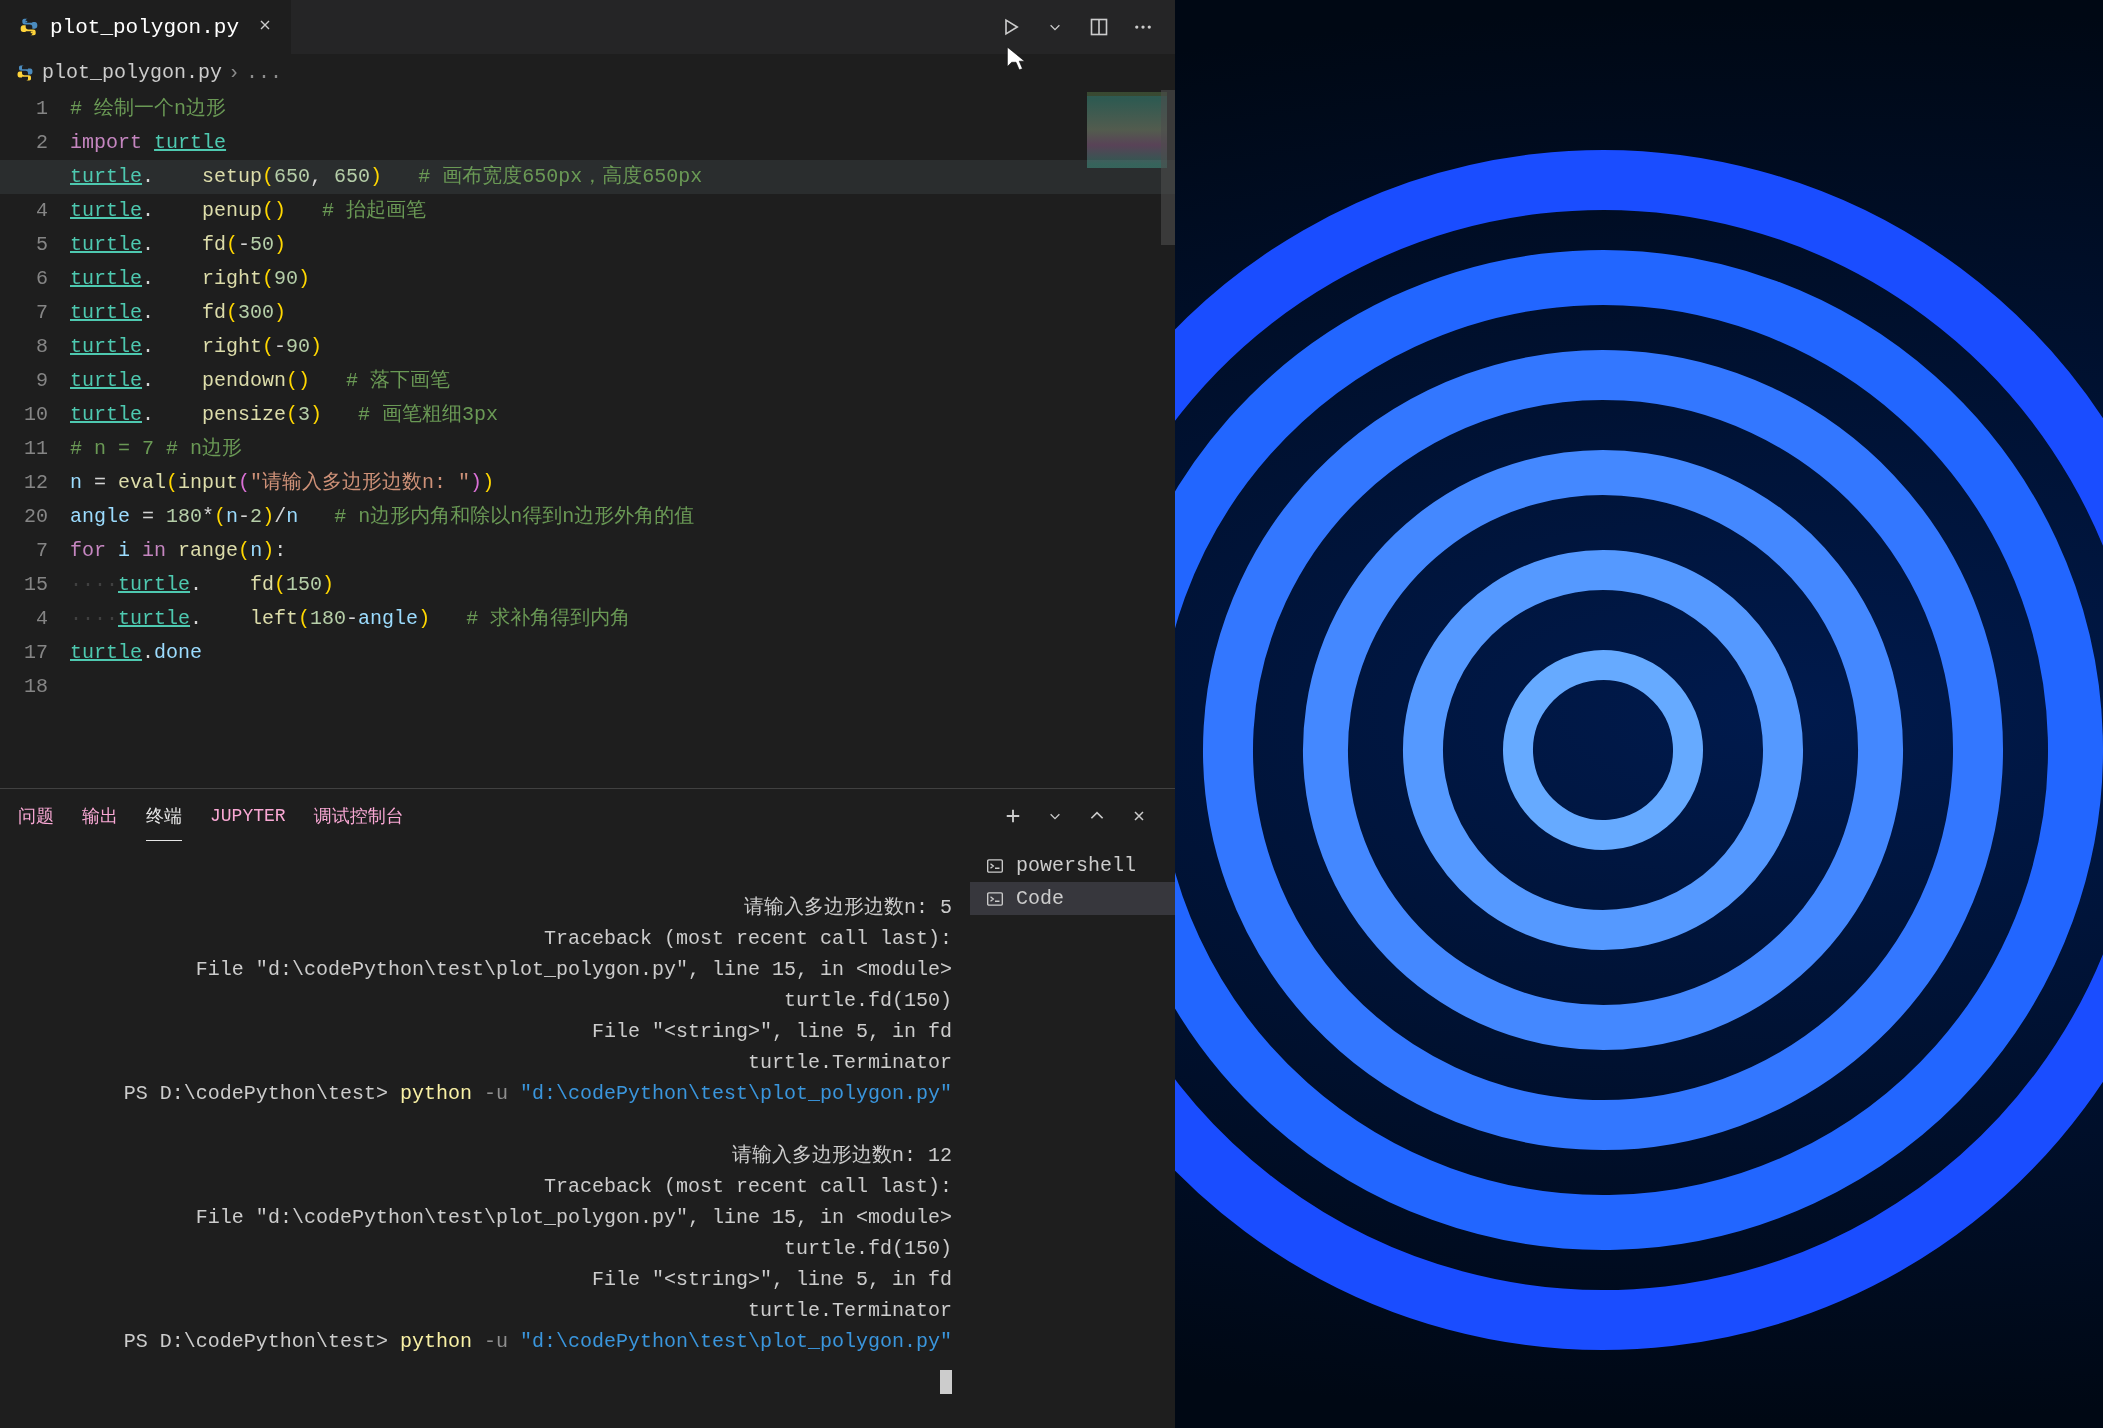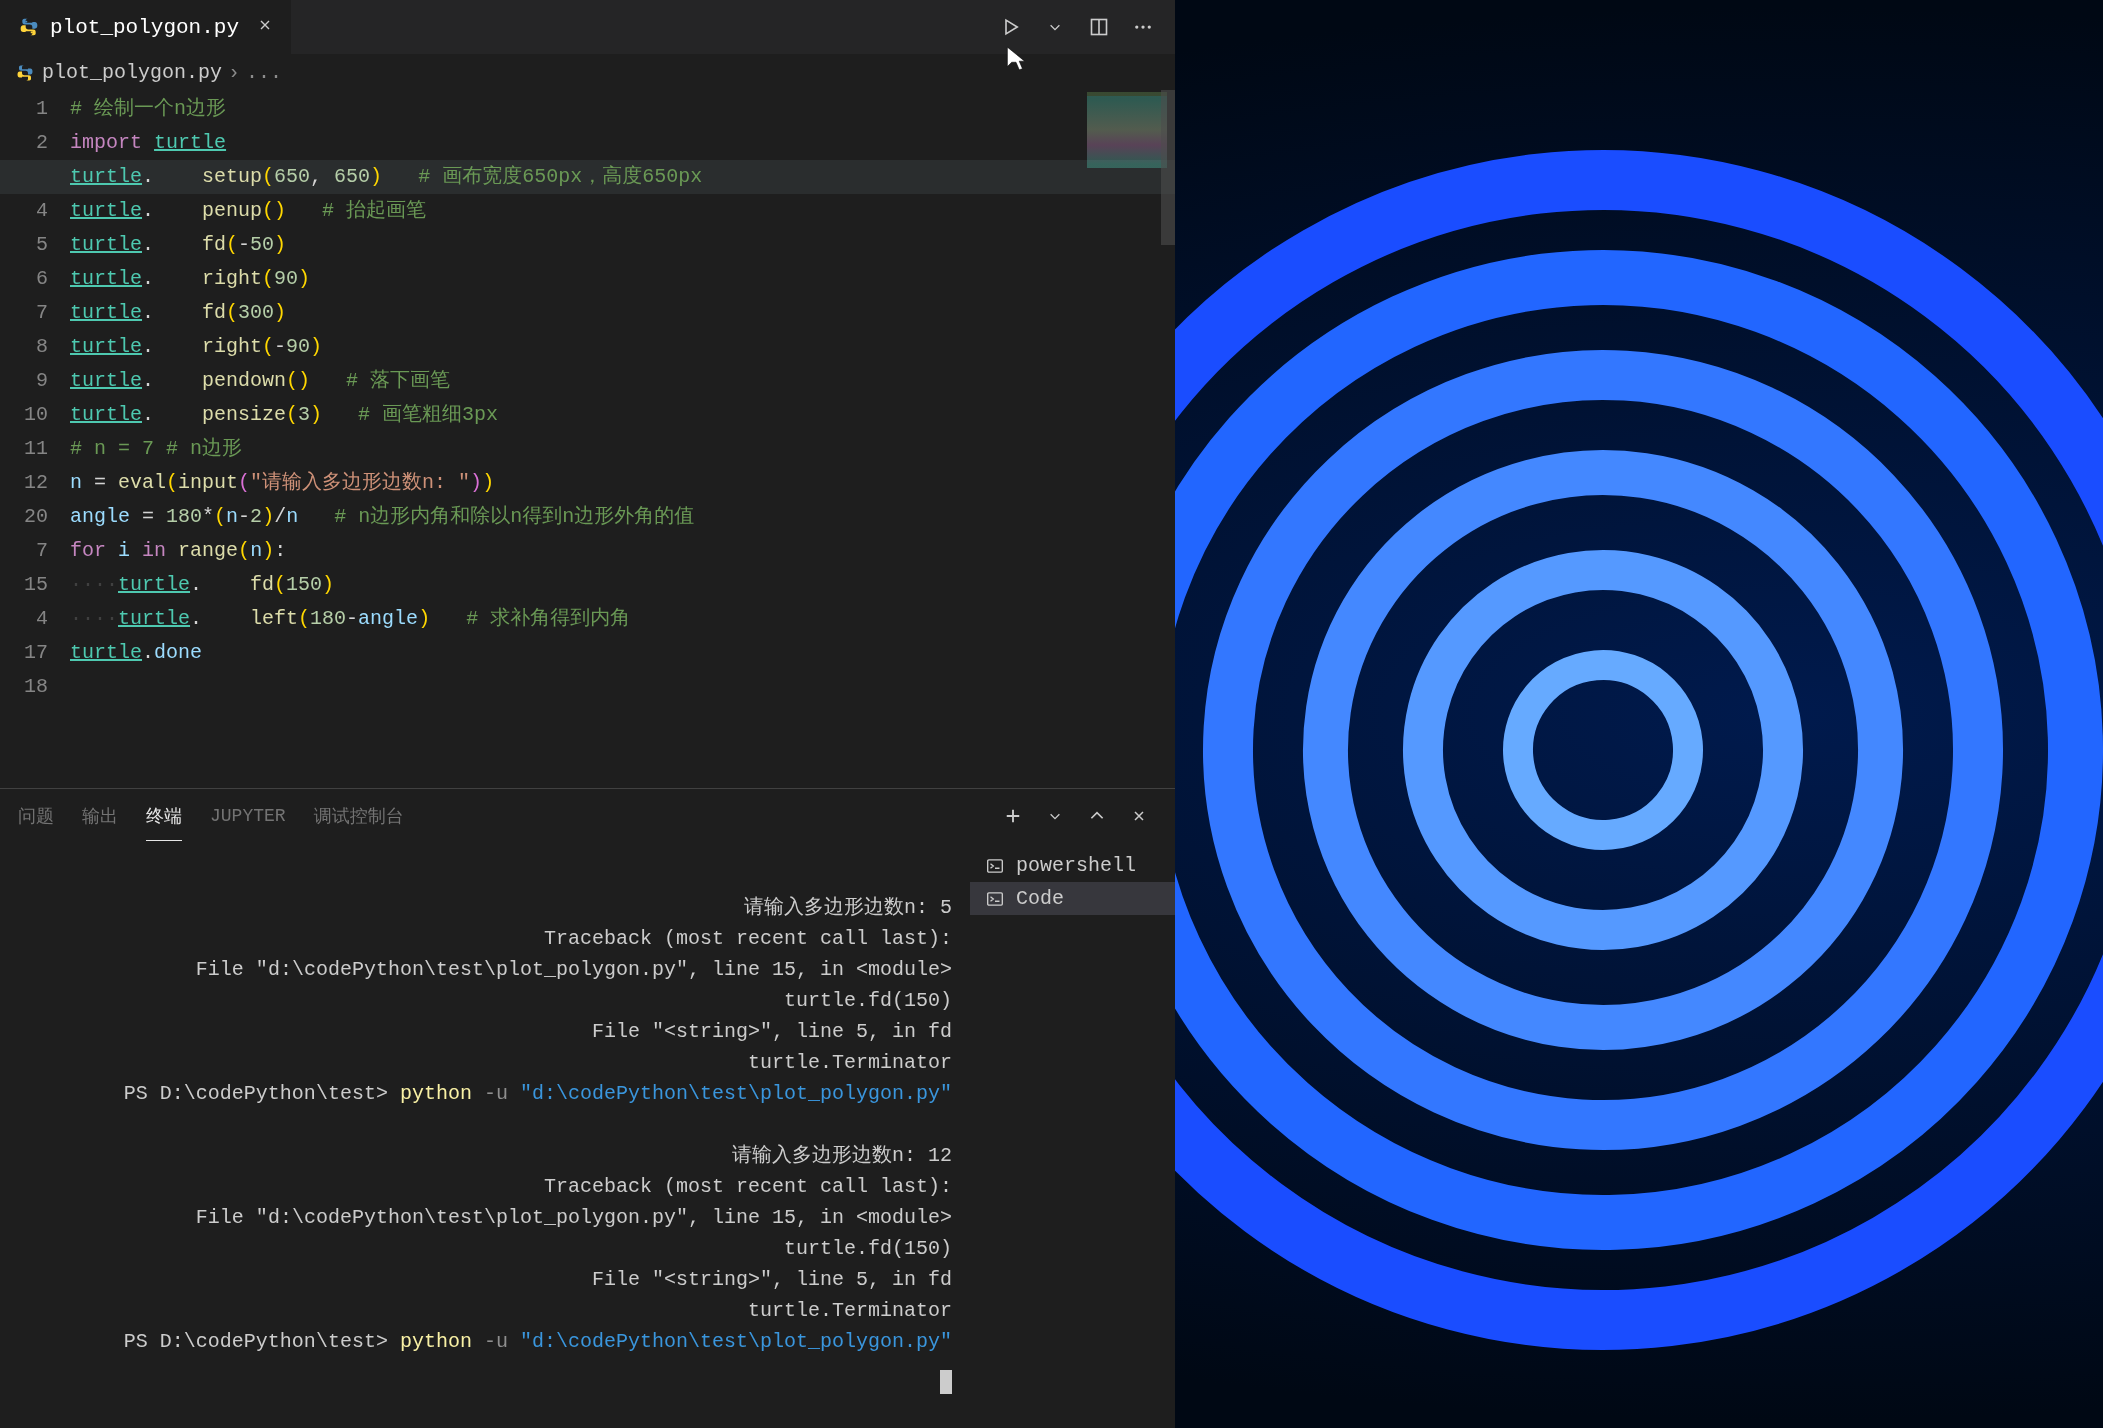--- a/index.html
+++ b/index.html
@@ -201,21 +201,21 @@
       flex-direction: column;
     }
     .panel-tabs {
       height: 54px;
       display: flex;
       align-items: center;
       padding: 0 18px;
       gap: 28px;
       font-size: 18px;
     }
-    .panel-tab { color: #737373; cursor: pointer; padding: 12px 0; }
+    .panel-tab { color: #f9a8d4; cursor: pointer; padding: 12px 0; }
     .panel-tab.active { color: #e7e7e7; border-bottom: 1.5px solid #e7e7e7; }
     .panel-actions {
       margin-left: auto;
       display: flex;
       align-items: center;
       gap: 6px;
     }
     .panel-body {
       flex: 1;
       display: flex;

